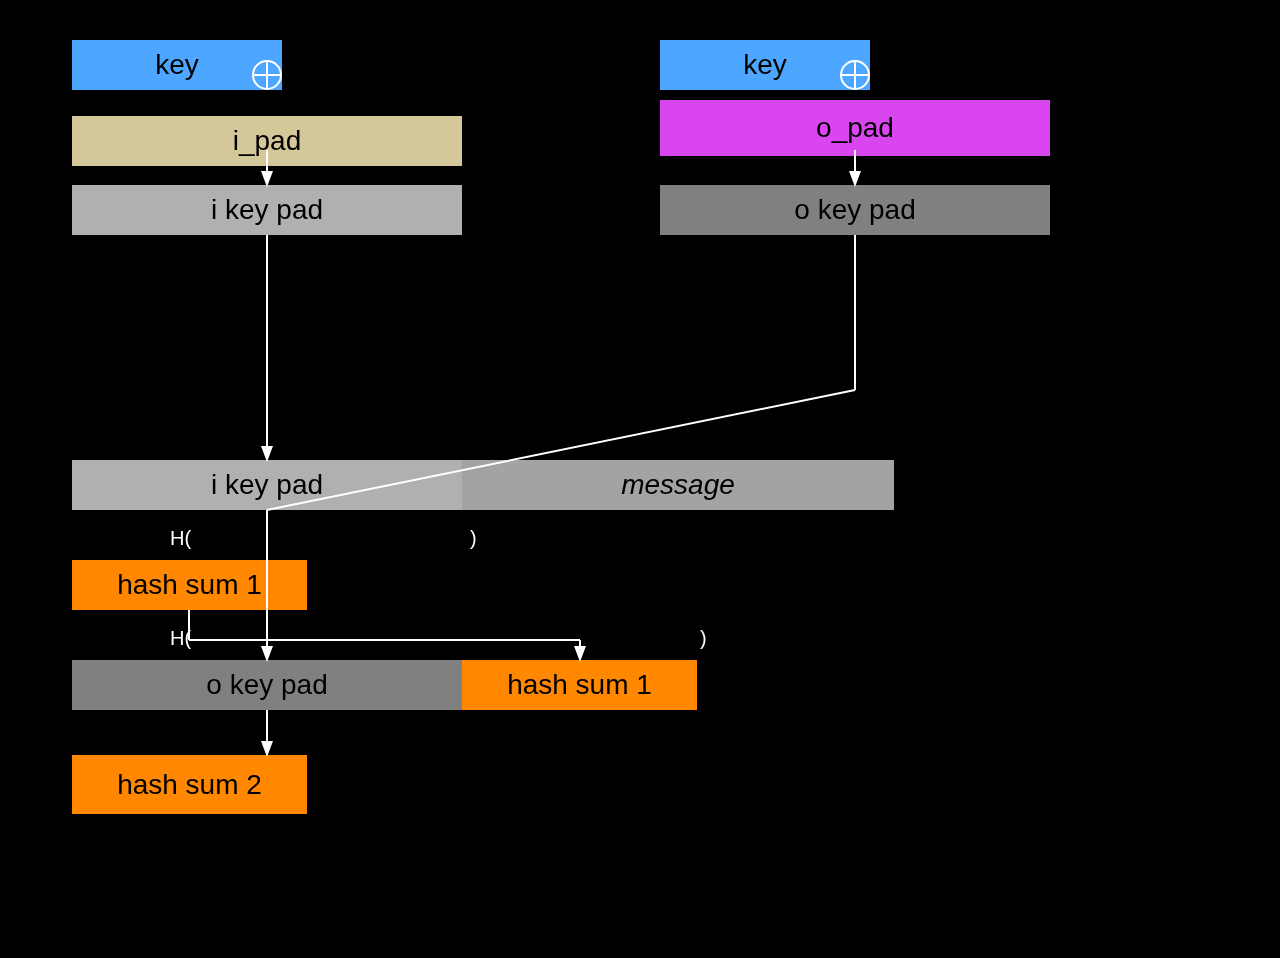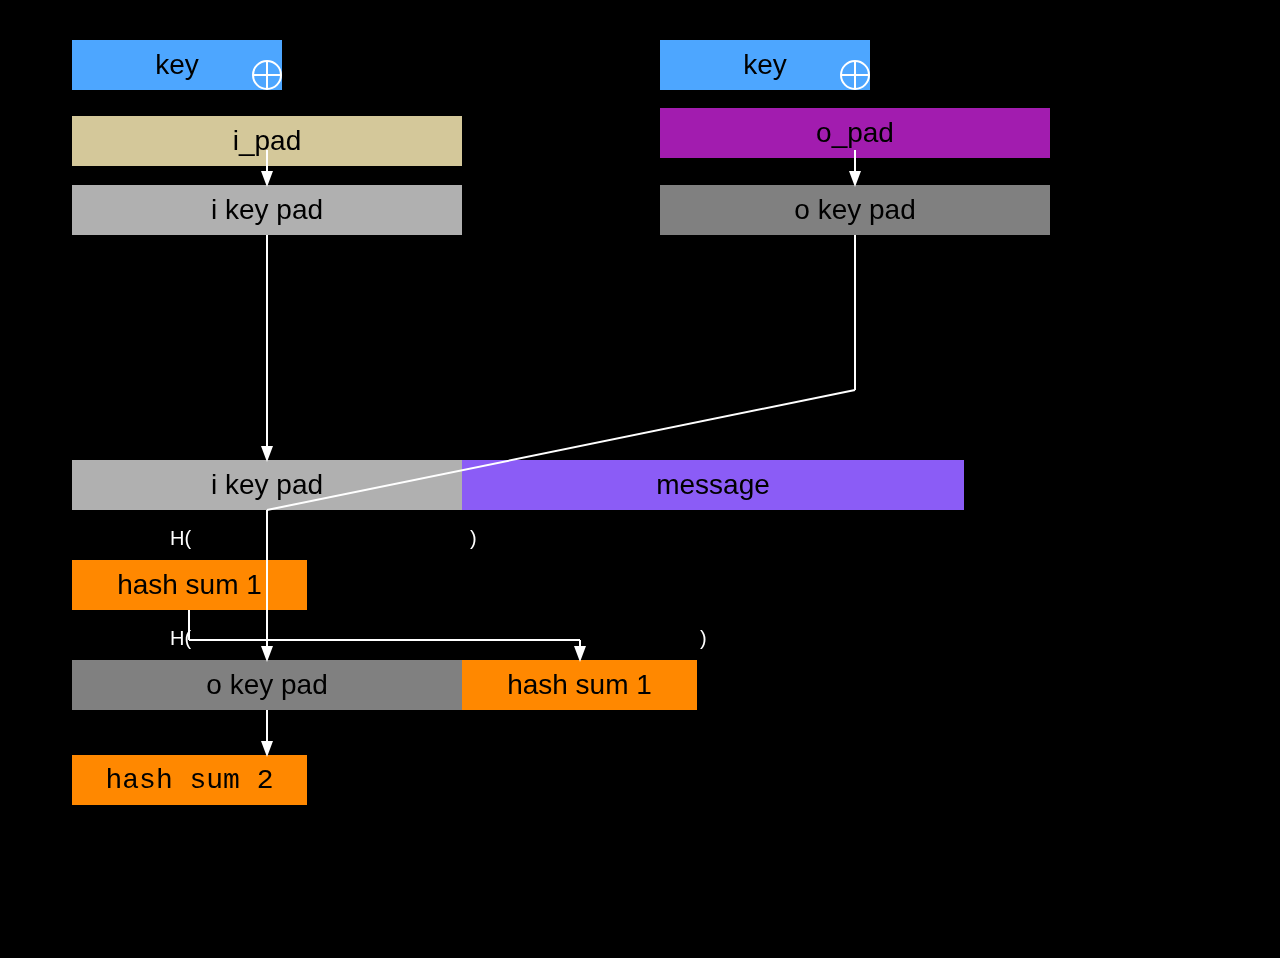--- a/index.html
+++ b/index.html
@@ -22,36 +22,36 @@
       font-weight: normal;
       border: none;
     }
     
     .key-left    { left: 72px;  top: 40px;  width: 210px; height: 50px; background: #4da6ff; }
     .ipad-box    { left: 72px;  top: 100px; width: 390px; height: 50px; background: #d4c89a; margin-top: 16px; }
     .ikey-pad    { left: 72px;  top: 185px; width: 390px; height: 50px; background: #b0b0b0; }
 
     
     .key-right   { left: 660px; top: 40px;  width: 210px; height: 50px; background: #4da6ff; }
-    .opad-box    { left: 660px; top: 108px; width: 390px; height: 50px; background: #a21caf; }
+    .opad-box    { left: 660px; top: 100px; width: 390px; height: 56px; background: #d946ef; }
     .okey-pad    { left: 660px; top: 185px; width: 390px; height: 50px; background: #808080; }
 
     
     .ikey-pad2   { left: 72px;  top: 460px; width: 390px; height: 50px; background: #b0b0b0; }
-    .message-box { left: 462px; top: 460px; width: 502px; height: 50px; background: #8b5cf6; }
+    .message-box { left: 462px; top: 460px; width: 432px; height: 50px; background: #a3a3a3; font-style: italic; }
 
     
     .hash1-box   { left: 72px;  top: 560px; width: 235px; height: 50px; background: #ff8800; }
 
     
     .okey-pad2   { left: 72px;  top: 660px; width: 390px; height: 50px; background: #808080; }
     .hash1-box2  { left: 462px; top: 660px; width: 235px; height: 50px; background: #ff8800; }
 
     
-    .hash2-box   { left: 72px;  top: 755px; width: 235px; height: 50px; background: #ff8800; font-family: Liberation Mono, monospace; }
+    .hash2-box   { left: 72px;  top: 755px; width: 235px; height: 59px; background: #ff8800; }
 
     
     .svg-overlay {
       position: absolute;
       top: 0; left: 0;
       width: 1280px;
       height: 958px;
       pointer-events: none;
     }
   </style>

